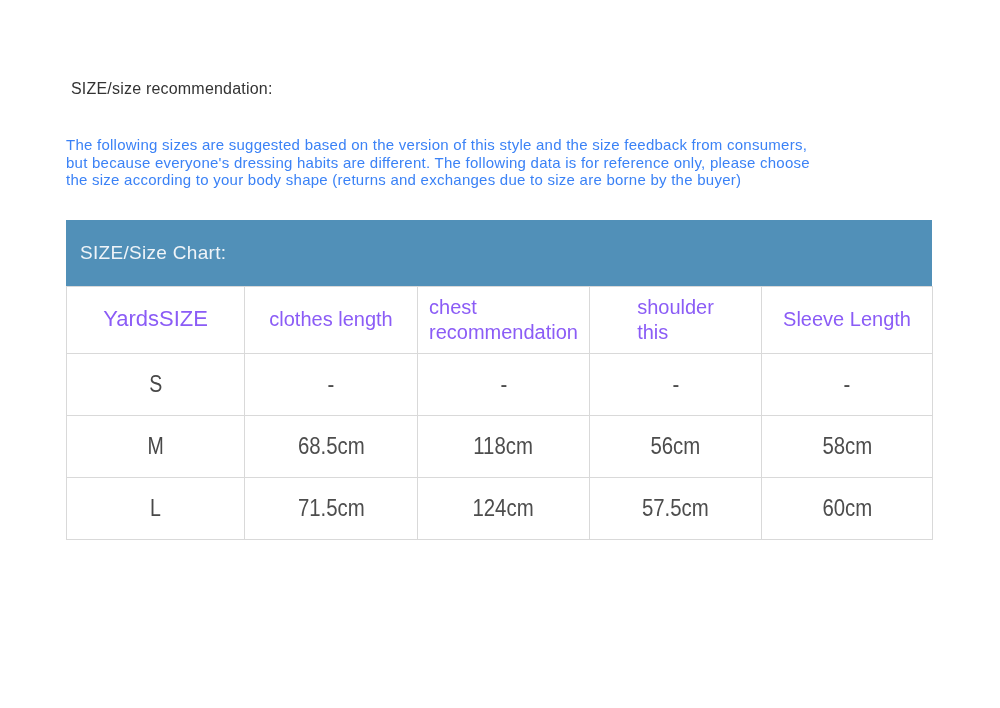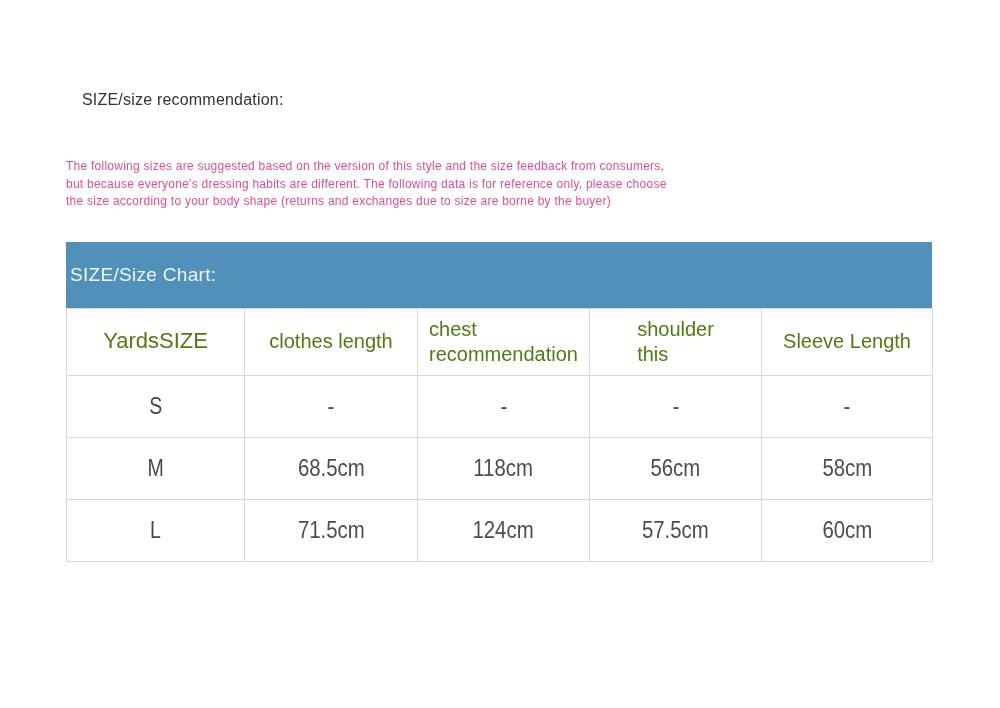--- a/index.html
+++ b/index.html
@@ -17,47 +17,47 @@
     height: 708px;
     background: #ffffff;
   }
   .content {
     position: absolute;
     left: 66px;
     top: 0;
     width: 880px;
   }
   .title {
-    margin: 16px;
+    margin: 5px;
     padding-top: 75px;
     font-size: 16px;
     font-weight: 400;
     color: #333333;
     letter-spacing: 0.2px;
     white-space: pre;
   }
   .desc {
     margin: 0;
     padding-top: 33px;
-    font-size: 12px;
+    font-size: 15px;
     line-height: 17.5px;
     font-weight: 400;
-    color: #ec4899;
+    color: #3b82f6;
     letter-spacing: 0.25px;
     white-space: pre;
   }
   .chart-bar {
     box-sizing: border-box;
     margin-top: 31px;
     width: 866px;
     height: 66px;
     background: #5190b8;
     display: flex;
     align-items: center;
-    padding-left: 4px;
+    padding-left: 14px;
   }
   .chart-bar .bar-label {
     color: #eff4f8;
     font-size: 19px;
     letter-spacing: 0.3px;
     font-weight: 400;
   }
   table.size-table {
     border-collapse: collapse;
     table-layout: fixed;
@@ -67,21 +67,21 @@
   table.size-table td {
     border: 1px solid #d9d9d9;
     text-align: center;
     vertical-align: middle;
     padding: 0;
     font-weight: 400;
   }
   table.size-table thead th {
     height: 66px;
     font-size: 20px;
-    color: #4d7c0f;
+    color: #8b5cf6;
   }
   table.size-table thead th:first-child {
     font-size: 22px;
   }
   table.size-table thead .hwrap {
     display: inline-block;
     text-align: left;
     white-space: pre-line;
     line-height: 1.22;
   }

